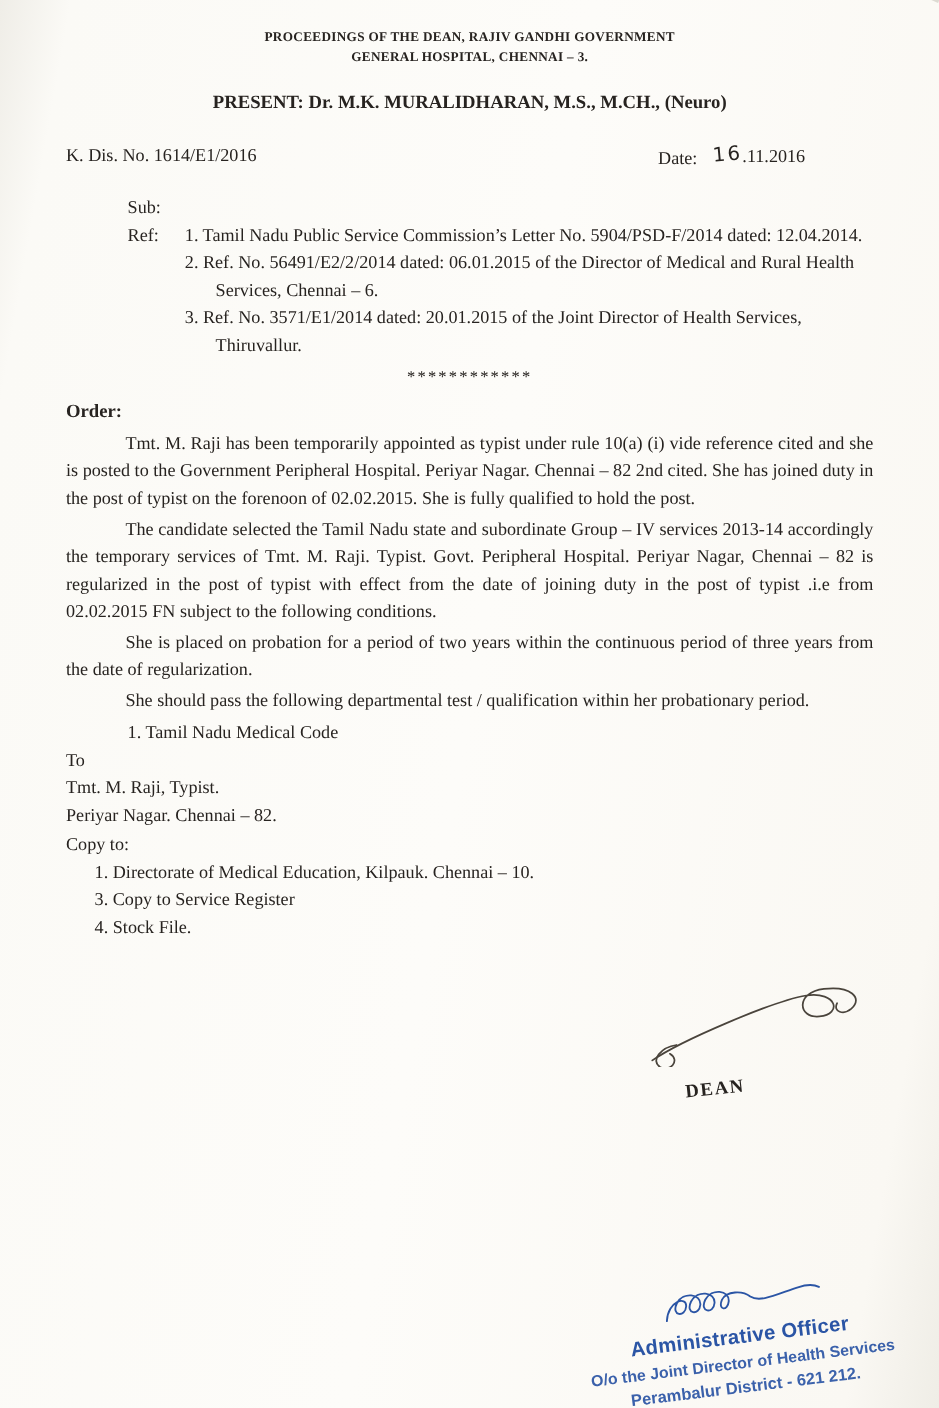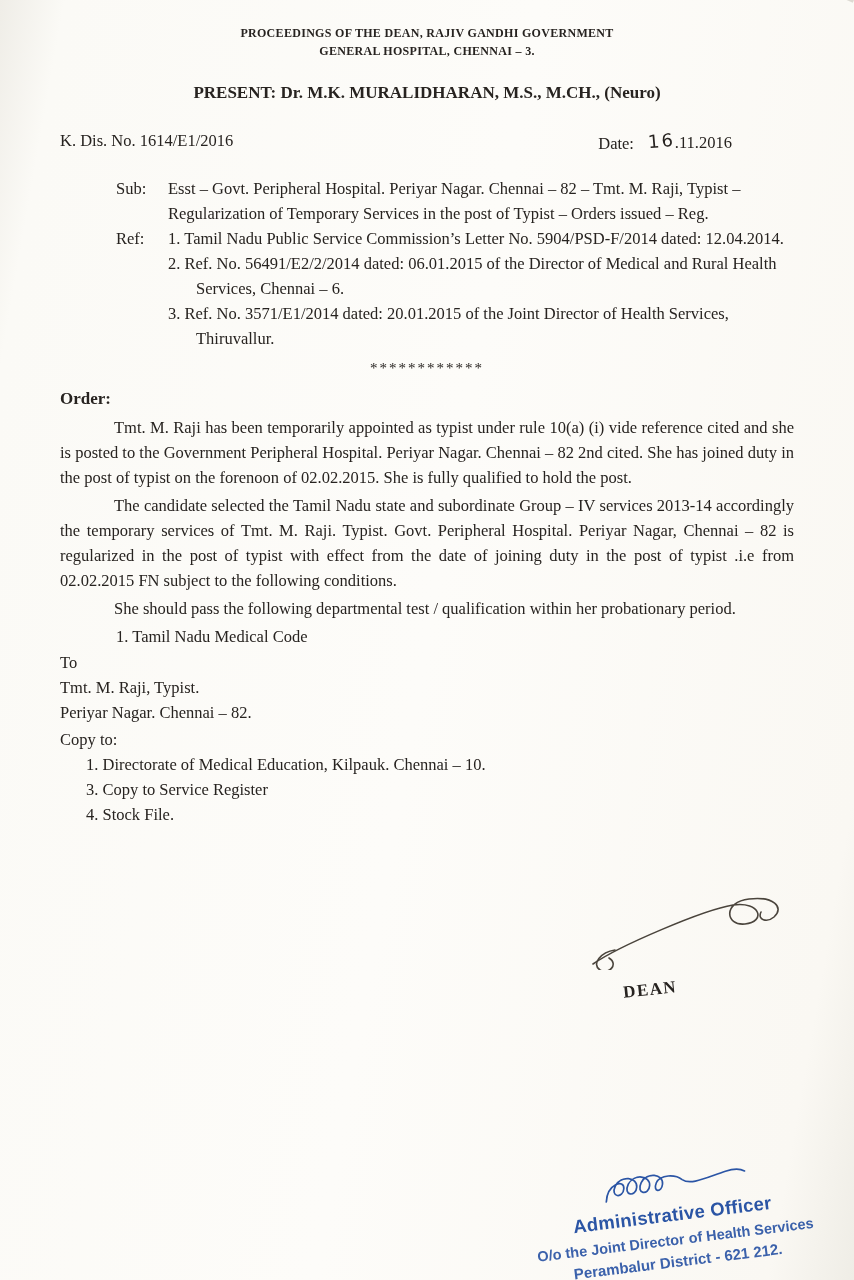--- a/index.html
+++ b/index.html
@@ -22,21 +22,21 @@
   .date-group { display:flex; align-items:flex-end; gap:14px; margin-right:48px; }
   .handwritten {
     display:inline-block;
     font-family:"DejaVu Sans", sans-serif;
     font-size:18px;
     transform:rotate(-5deg) translateY(-1px);
     letter-spacing:2px;
   }
 
   .labelled-block { display:flex; padding-left:56px; }
-  .sub-block { margin-top:20px; }
+  .sub-block { margin-top:20px;flex-direction:column; }
   .block-label { width:52px; flex:none; }
   .block-body { width:628px; }
   .ref-item { padding-left:28px; text-indent:-28px; }
 
   .stars { text-align:center; letter-spacing:2px; margin-top:6px; font-size:15px; }
 
   .order-heading { font-weight:bold; margin-top:6px; font-size:17px; }
   .para { text-align:justify; text-indent:54px; margin-top:3px; }
   .para.no-indent { text-indent:0; }
   .order-list-item { padding-left:56px; margin-top:3px; }
@@ -83,38 +83,38 @@
     <span class="date-group">
       <span>Date:</span>
       <span>
         <span class="handwritten">16</span><span>.11.2016</span>
       </span>
     </span>
   </div>
 
   <div class="labelled-block sub-block">
     <div class="block-label">Sub:</div>
-    <div class="block-body">Esst – Govt. Peripheral Hospital. Periyar Nagar. Chennai – 82 – Tmt. M. Raji, Typist – Regularization of Temporary Services in the post of Typist  –  Orders issued  – Reg.</div>
   </div>
 
   <div class="labelled-block">
     <div class="block-label">Ref:</div>
     <div class="block-body">
       <div class="ref-item">1. Tamil Nadu Public Service Commission’s Letter No. 5904/PSD-F/2014 dated: 12.04.2014.</div>
       <div class="ref-item">2. Ref. No. 56491/E2/2/2014 dated: 06.01.2015 of the Director of Medical and Rural Health Services, Chennai – 6.</div>
       <div class="ref-item">3. Ref. No. 3571/E1/2014 dated: 20.01.2015 of the Joint Director of Health Services, Thiruvallur.</div>
     </div>
   </div>
 
   <div class="stars">************</div>
 
   <div class="order-heading">Order:</div>
 
   <div class="para">Tmt. M. Raji has been temporarily appointed as typist under rule 10(a) (i) vide reference cited and she is posted to the Government Peripheral Hospital. Periyar Nagar. Chennai – 82 2nd cited.  She has joined duty in the post of typist on the forenoon of 02.02.2015.  She is fully qualified to hold the post.</div>
   <div class="para">The candidate selected the Tamil Nadu state and subordinate Group – IV services 2013-14 accordingly the temporary services of Tmt. M. Raji. Typist. Govt. Peripheral Hospital. Periyar Nagar, Chennai – 82 is regularized in the post of typist with effect from the date of joining duty in the post of typist .i.e from 02.02.2015 FN subject to the following conditions.</div>
+  <div class="para">She is placed on probation for a period of two years within the continuous period of three years from the date of regularization.</div>
   <div class="para">She should pass the following departmental test / qualification within her probationary period.</div>
   <div class="order-list-item">1.  Tamil Nadu Medical Code</div>
 
   <div class="to-block">
     <div>To</div>
     <div>Tmt. M. Raji, Typist.</div>
     <div>Periyar Nagar. Chennai – 82.</div>
     <div class="copy-label">Copy to:</div>
     <div class="copy-item">1.  Directorate of Medical Education, Kilpauk. Chennai – 10.</div>
     <div class="copy-item">3.  Copy to Service Register</div>

